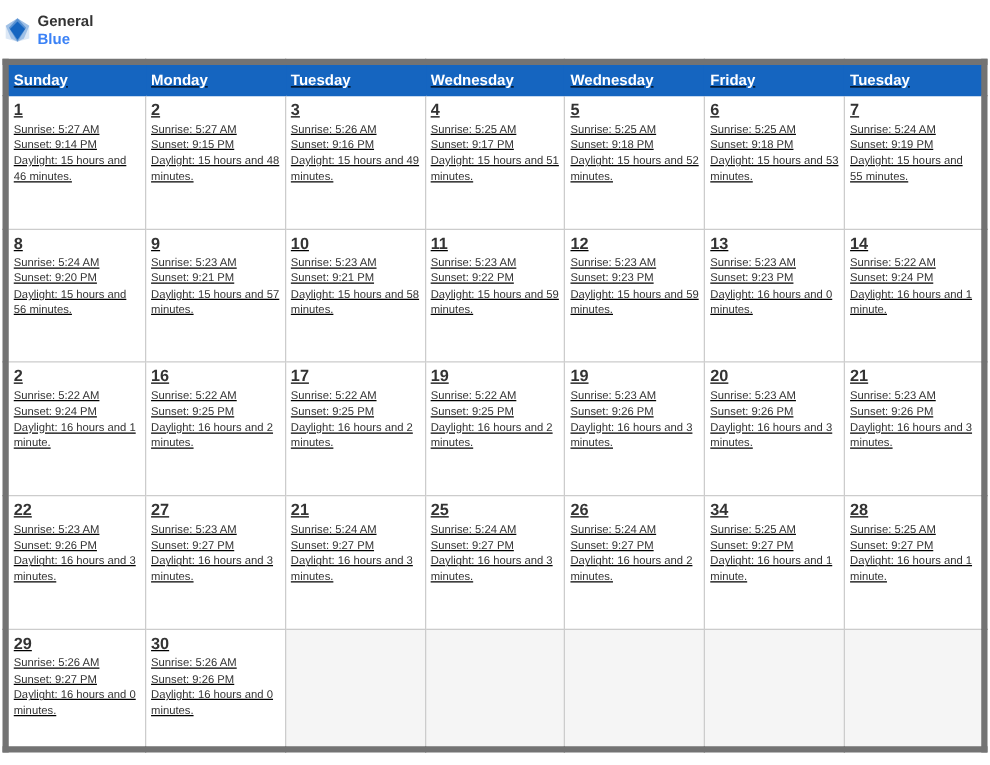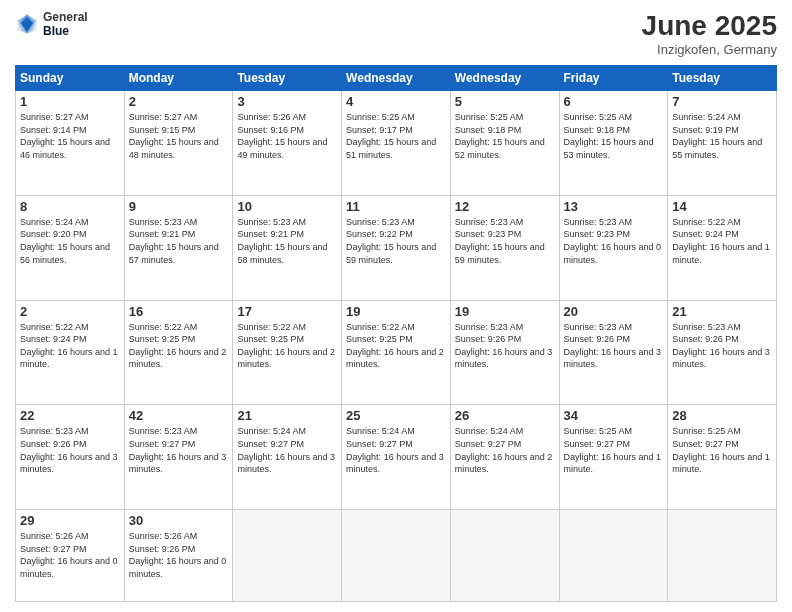--- a/index.html
+++ b/index.html
@@ -6,21 +6,21 @@
     body {
       width: 792px;
       height: 612px;
       font-family: Arial, sans-serif;
       background: #fff;
       overflow: hidden;
     }
     .page {
       width: 792px;
       height: 612px;
-      padding: 10px 15px;
+      padding: 10px 2px;
       display: flex;
       flex-direction: column;
     }
     .header {
       display: flex;
       justify-content: space-between;
       align-items: flex-start;
       margin-bottom: 8px;
     }
     .logo {
@@ -44,24 +44,25 @@
       font-size: 28px;
       font-weight: bold;
       color: #333;
     }
     .location {
       font-size: 13px;
       color: #555;
     }
     .calendar {
       flex: 1;
-      border: 1px solid #737373;
+      border: 5px solid #737373;
       border-collapse: collapse;
       width: 100%;
       table-layout: fixed;
+      text-decoration: underline;
     }
     .calendar th {
       background: #1565c0;
       color: #fff;
       font-size: 12px;
       font-weight: bold;
       padding: 5px 4px;
       text-align: left;
       border: 1px solid #1565c0;
     }
@@ -98,26 +99,22 @@
   <div class="header">
     <div class="logo">
       <svg class="logo-icon" viewBox="0 0 28 28">
         <polygon points="14,3 25,10 25,22 14,25 3,22 3,10" fill="#1565c0" opacity="0.15"></polygon>
         <polygon points="14,3 25,10 20,22 14,25 8,22 3,10" fill="#1565c0" opacity="0.3"></polygon>
         <polygon points="14,3 22,12 14,25 6,12" fill="#1565c0" opacity="0.5"></polygon>
         <polygon points="14,6 21,13 14,23 7,13" fill="#1565c0"></polygon>
       </svg>
       <div class="logo-text">
         <div style="color:#333;font-size:12px;font-weight:bold;">General</div>
-        <div style="color:#0f172a;font-size:12px;font-weight:bold;">Blue</div>
+        <div style="color:#3b82f6;font-size:12px;font-weight:bold;">Blue</div>
       </div>
-    </div>
-    <div class="title-block">
-      <div class="month-title">June 2025</div>
-      <div class="location">Inzigkofen, Germany</div>
     </div>
   </div>
 
   <table class="calendar">
     <thead>
       <tr>
       <th>Sunday</th>
           <th>Monday</th>
           <th>Tuesday</th>
           <th>Wednesday</th>
@@ -216,21 +213,21 @@
             <span class="day-number">21</span>
             <div class="day-info">Sunrise: 5:23 AM<br>Sunset: 9:26 PM<br>Daylight: 16 hours and 3 minutes.</div>
           </td>
         </tr>
         <tr>
           <td>
             <span class="day-number">22</span>
             <div class="day-info">Sunrise: 5:23 AM<br>Sunset: 9:26 PM<br>Daylight: 16 hours and 3 minutes.</div>
           </td>
           <td>
-            <span class="day-number">42</span>
+            <span class="day-number">27</span>
             <div class="day-info">Sunrise: 5:23 AM<br>Sunset: 9:27 PM<br>Daylight: 16 hours and 3 minutes.</div>
           </td>
           <td>
             <span class="day-number">21</span>
             <div class="day-info">Sunrise: 5:24 AM<br>Sunset: 9:27 PM<br>Daylight: 16 hours and 3 minutes.</div>
           </td>
           <td>
             <span class="day-number">25</span>
             <div class="day-info">Sunrise: 5:24 AM<br>Sunset: 9:27 PM<br>Daylight: 16 hours and 3 minutes.</div>
           </td>

